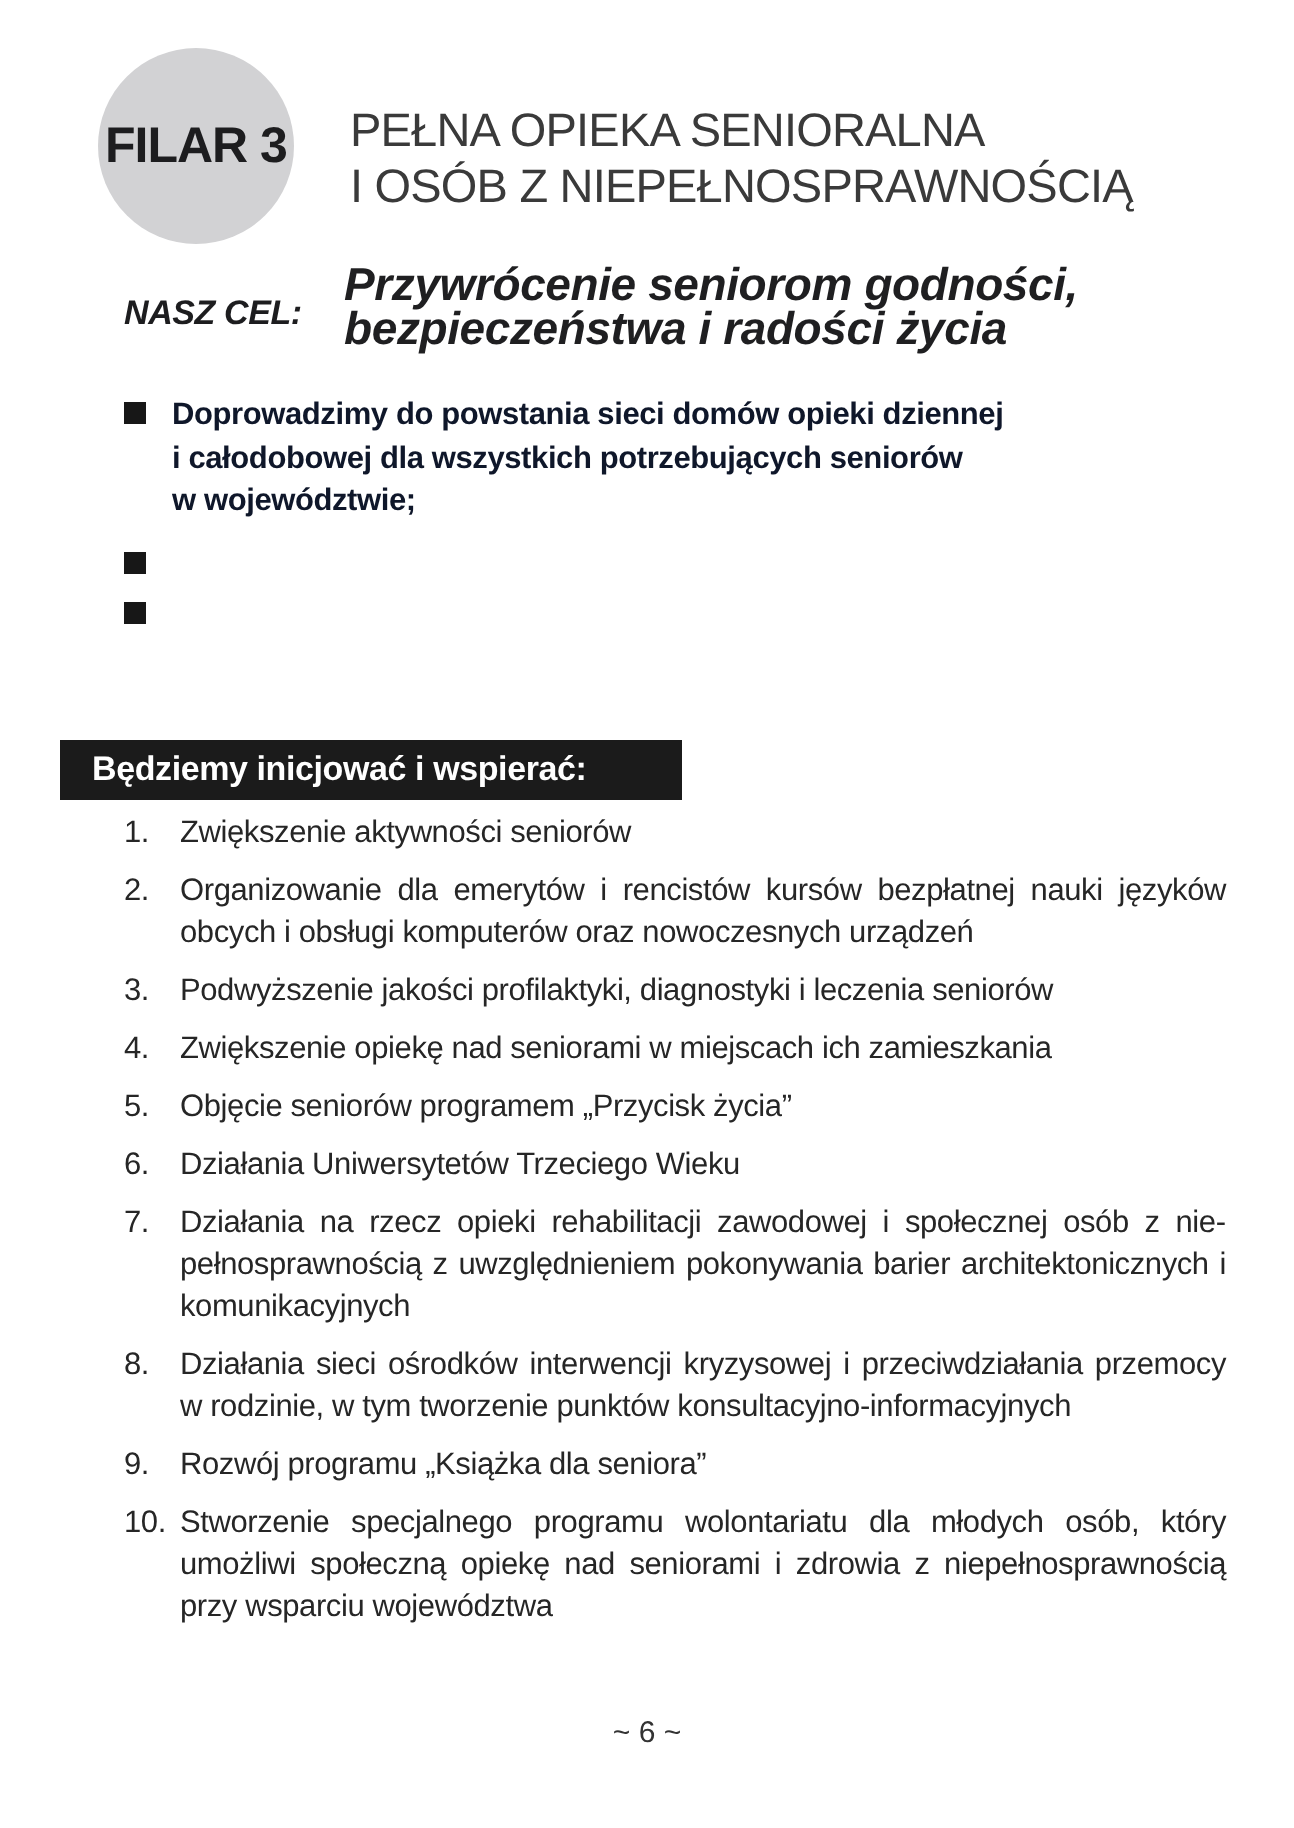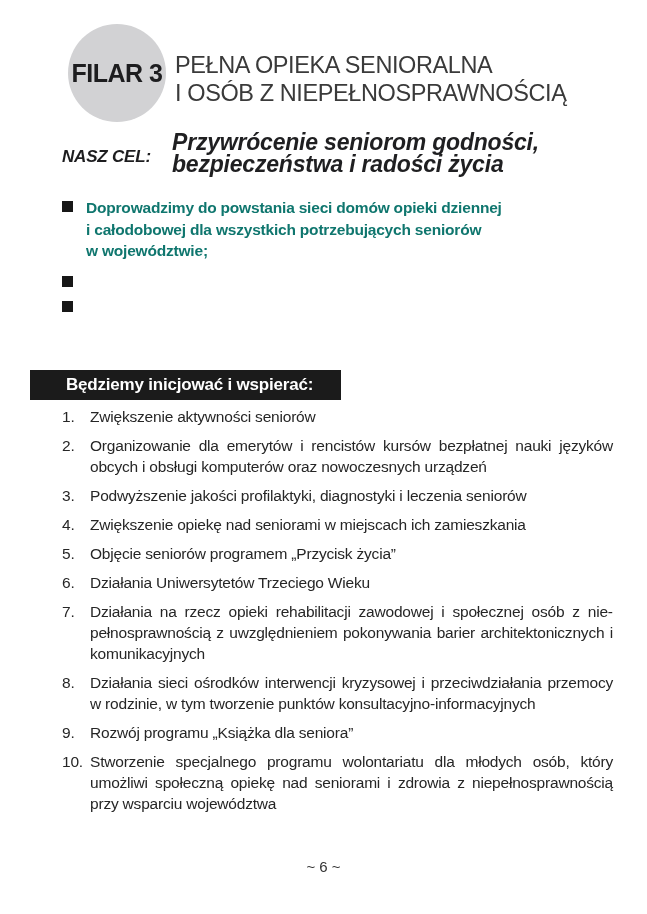--- a/index.html
+++ b/index.html
@@ -13,21 +13,21 @@
     overflow: hidden;
   }
 
   
   .pillar-badge {
     position: absolute;
     left: 49px; top: 24px;
     width: 98px; height: 98px;
     border-radius: 50%;
     background: var(--circle-gray, #d2d2d4);
-    display: flex; align-items: center; justify-content: center; margin-left: 19px;
+    display: flex; align-items: center; justify-content: center;
   }
   .pillar-badge span {
     font-size: 25px;
     font-weight: 700;
     letter-spacing: -0.5px;
     color: #1d1d1f;
     white-space: nowrap;
   }
 
   
@@ -81,33 +81,33 @@
     margin-top: 4px;
     margin-right: 13px;
     background: #171717;
   }
   .pledge-text {
     font-size: 15.5px;
     line-height: 21.5px;
     font-weight: 700;
     letter-spacing: -0.2px;
     white-space: pre-line;
-    color: #0f766e;
+    color: #0f172a;
   }
 
   
   .section-banner {
     position: absolute;
     left: 30px; top: 370px;
     width: 311px; height: 30px;
     background: var(--banner-black, #1b1b1b);
     display: flex; align-items: center;
   }
   .section-banner span {
-    padding-left: 36px;
+    padding-left: 16px;
     font-size: 17px;
     font-weight: 700;
     letter-spacing: -0.2px;
     color: var(--white, #ffffff);
     white-space: nowrap;
   }
 
   
   .initiative-list {
     position: absolute;

